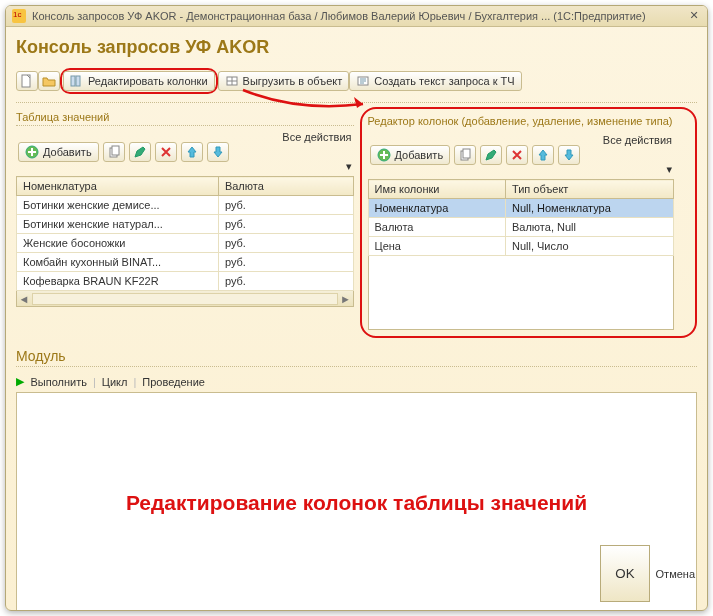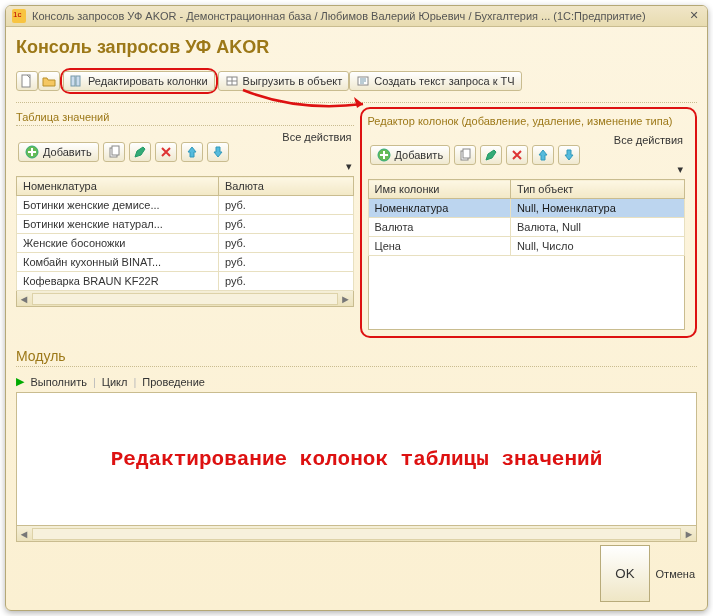--- a/index.html
+++ b/index.html
@@ -92,33 +92,32 @@
     background:#fff;
   }
   .hscroll {
     height:16px; background:linear-gradient(#f5efd8,#ece2bc);
     border:1px solid #c9bc8f; border-top:none;
     display:flex; align-items:center;
   }
   .hscroll .arrow { width:14px; text-align:center; color:#777; cursor:pointer; }
   .hscroll .track { flex:1; height:12px; background:#f7f1dc; border:1px solid #ddd2a8; margin:0 1px; }
   .rightpane-wrap {
-    border:2px solid #d11; border-radius:10px; padding:2px 10px 6px 6px;
+    border:2px solid #d11; border-radius:16px; padding:2px 21px 6px 6px;
     position:relative;
   }
   .module-label { color:#9c7818; font-size:14px; margin:10px 0 4px 0;
     border-bottom:1px dotted #c9bc8f; padding-bottom:2px; }
   .module-bar { display:flex; gap:6px; padding:4px 0; align-items:center; color:#333; }
   .module-bar .play { color:#0a0; }
   .divider { color:#bbb; }
   .big-area {
-    border:1px solid #c9bc8f; background:#fff; height:134px;
+    border:1px solid #c9bc8f; background:#fff; height:222px;
     display:flex; align-items:center; justify-content:center;
     position:relative;
-    font-family:Liberation Mono, monospace;
   }
   .big-text {
     color:#d11; font-weight:bold; font-size:21px; text-align:center;
   }
   .footer {
     position:absolute; right:12px; bottom:8px;
     display:flex; gap:6px; align-items:center;
   }
   .btn-ok {
     padding:20px 14px; border:1px solid #b8ab7a; border-radius:0;

